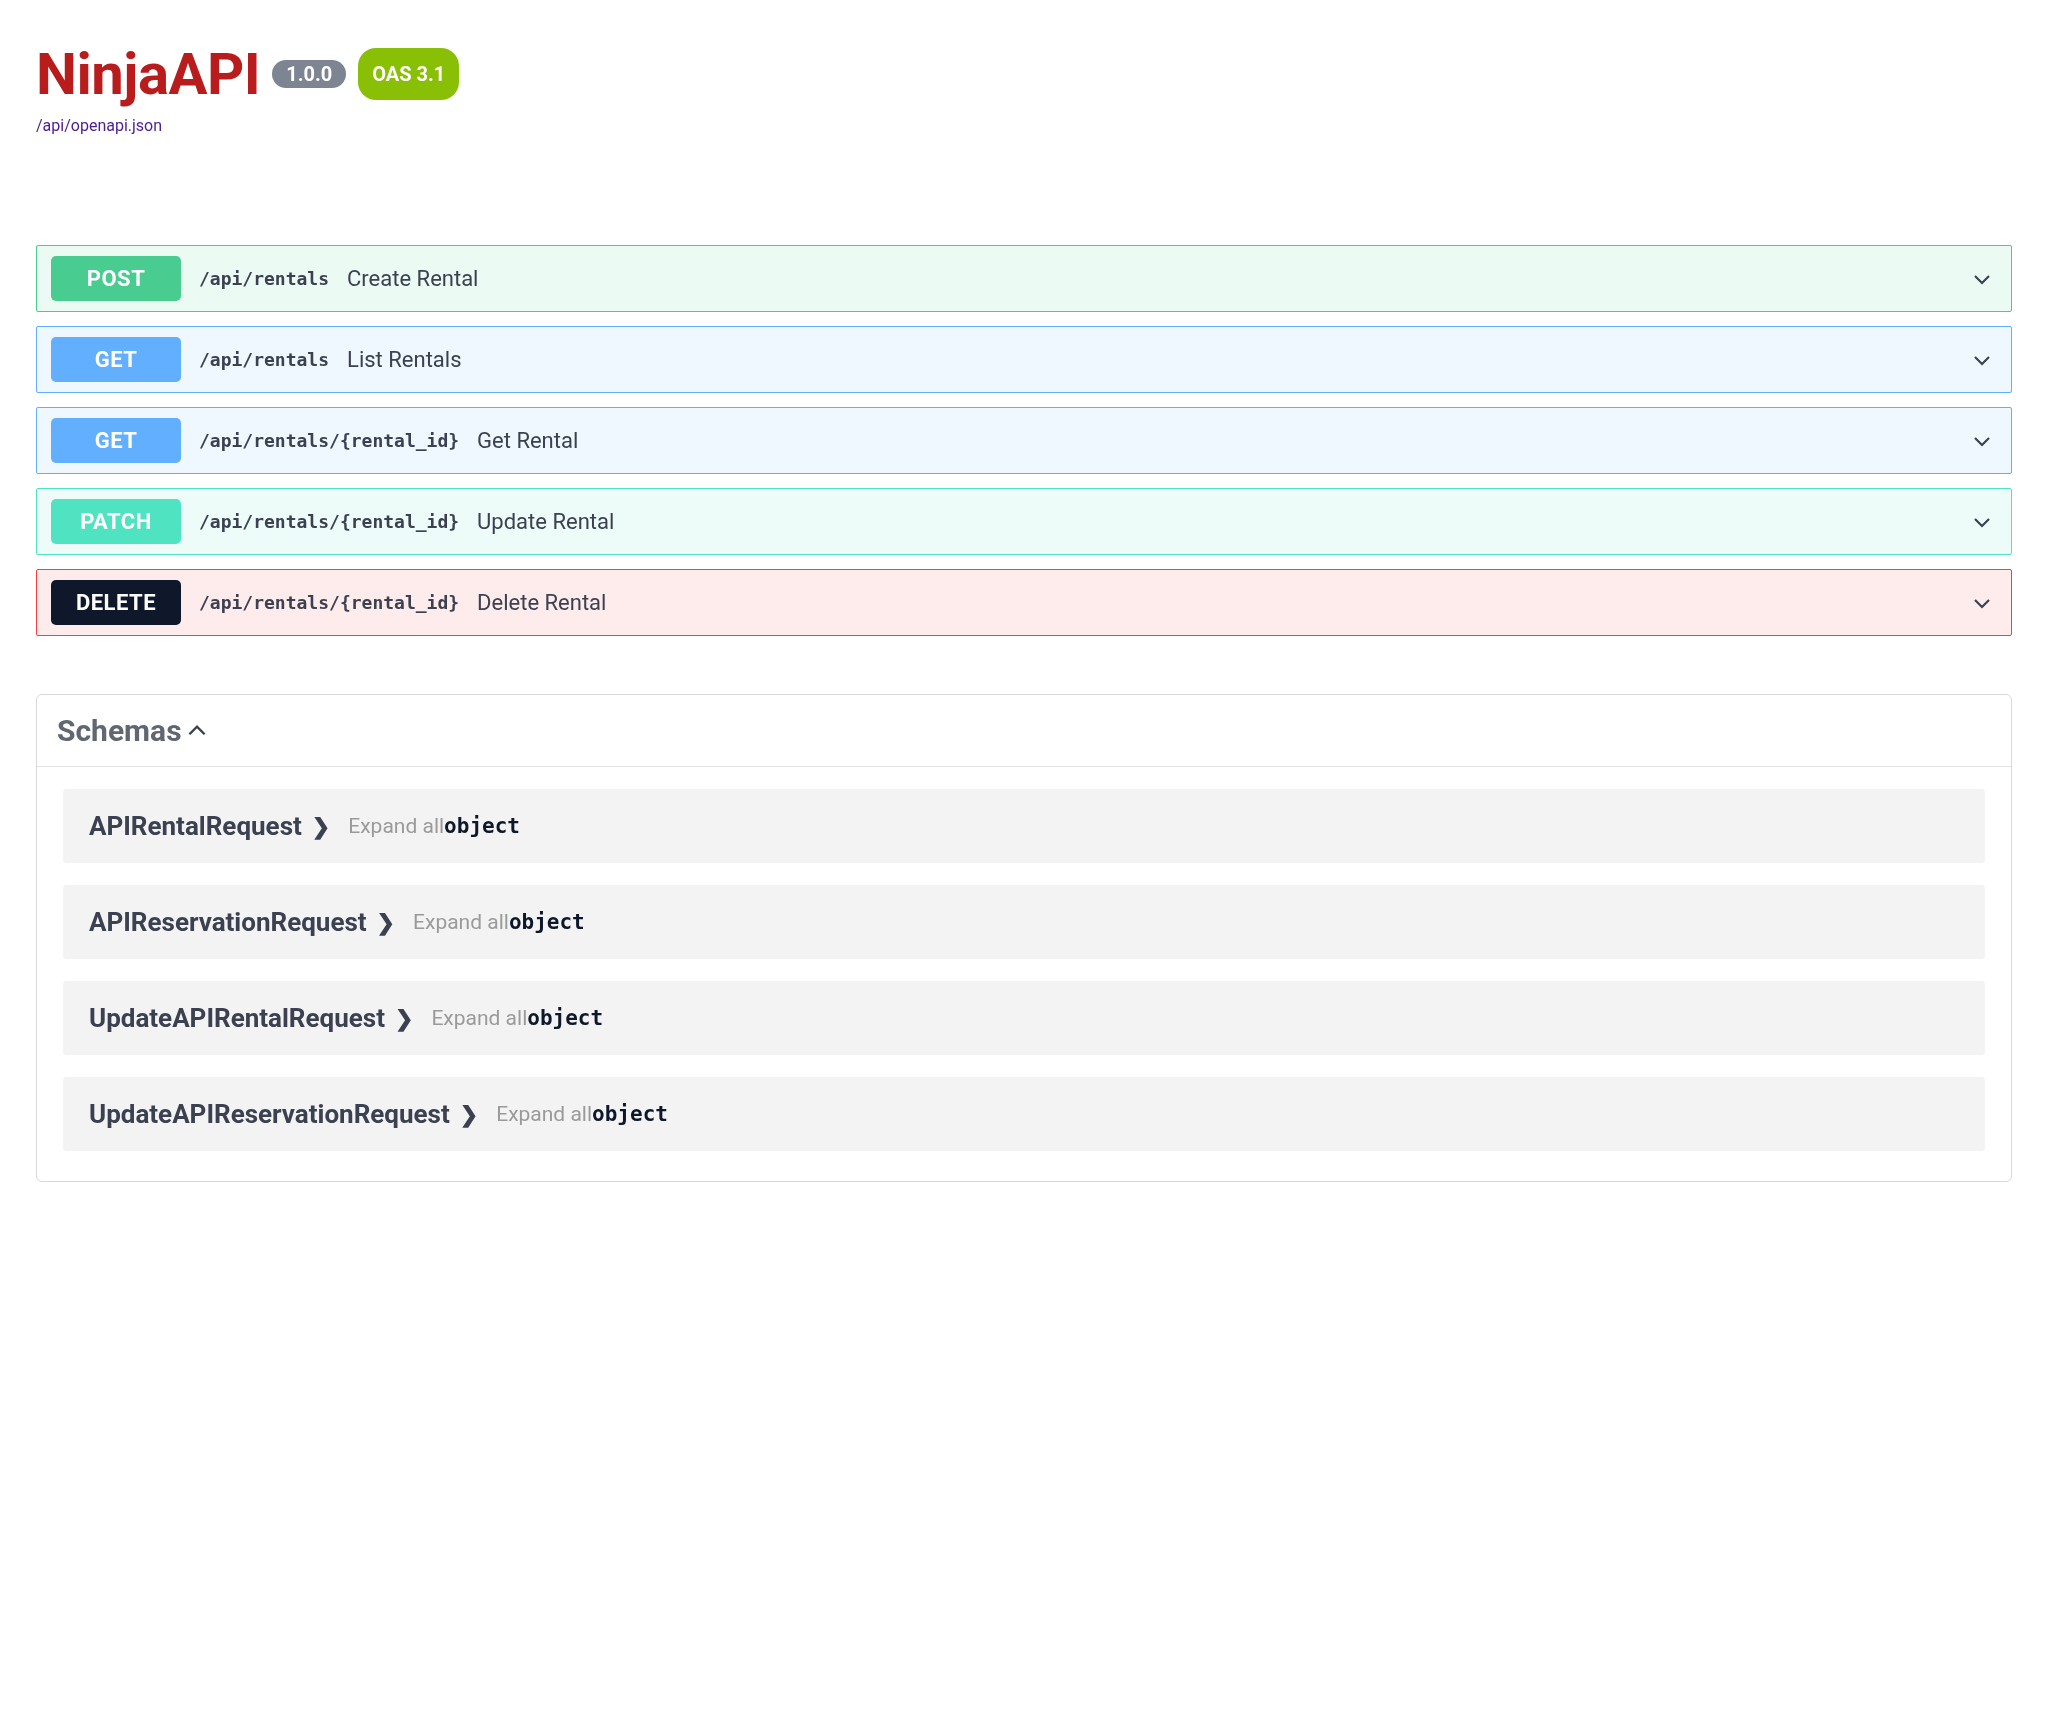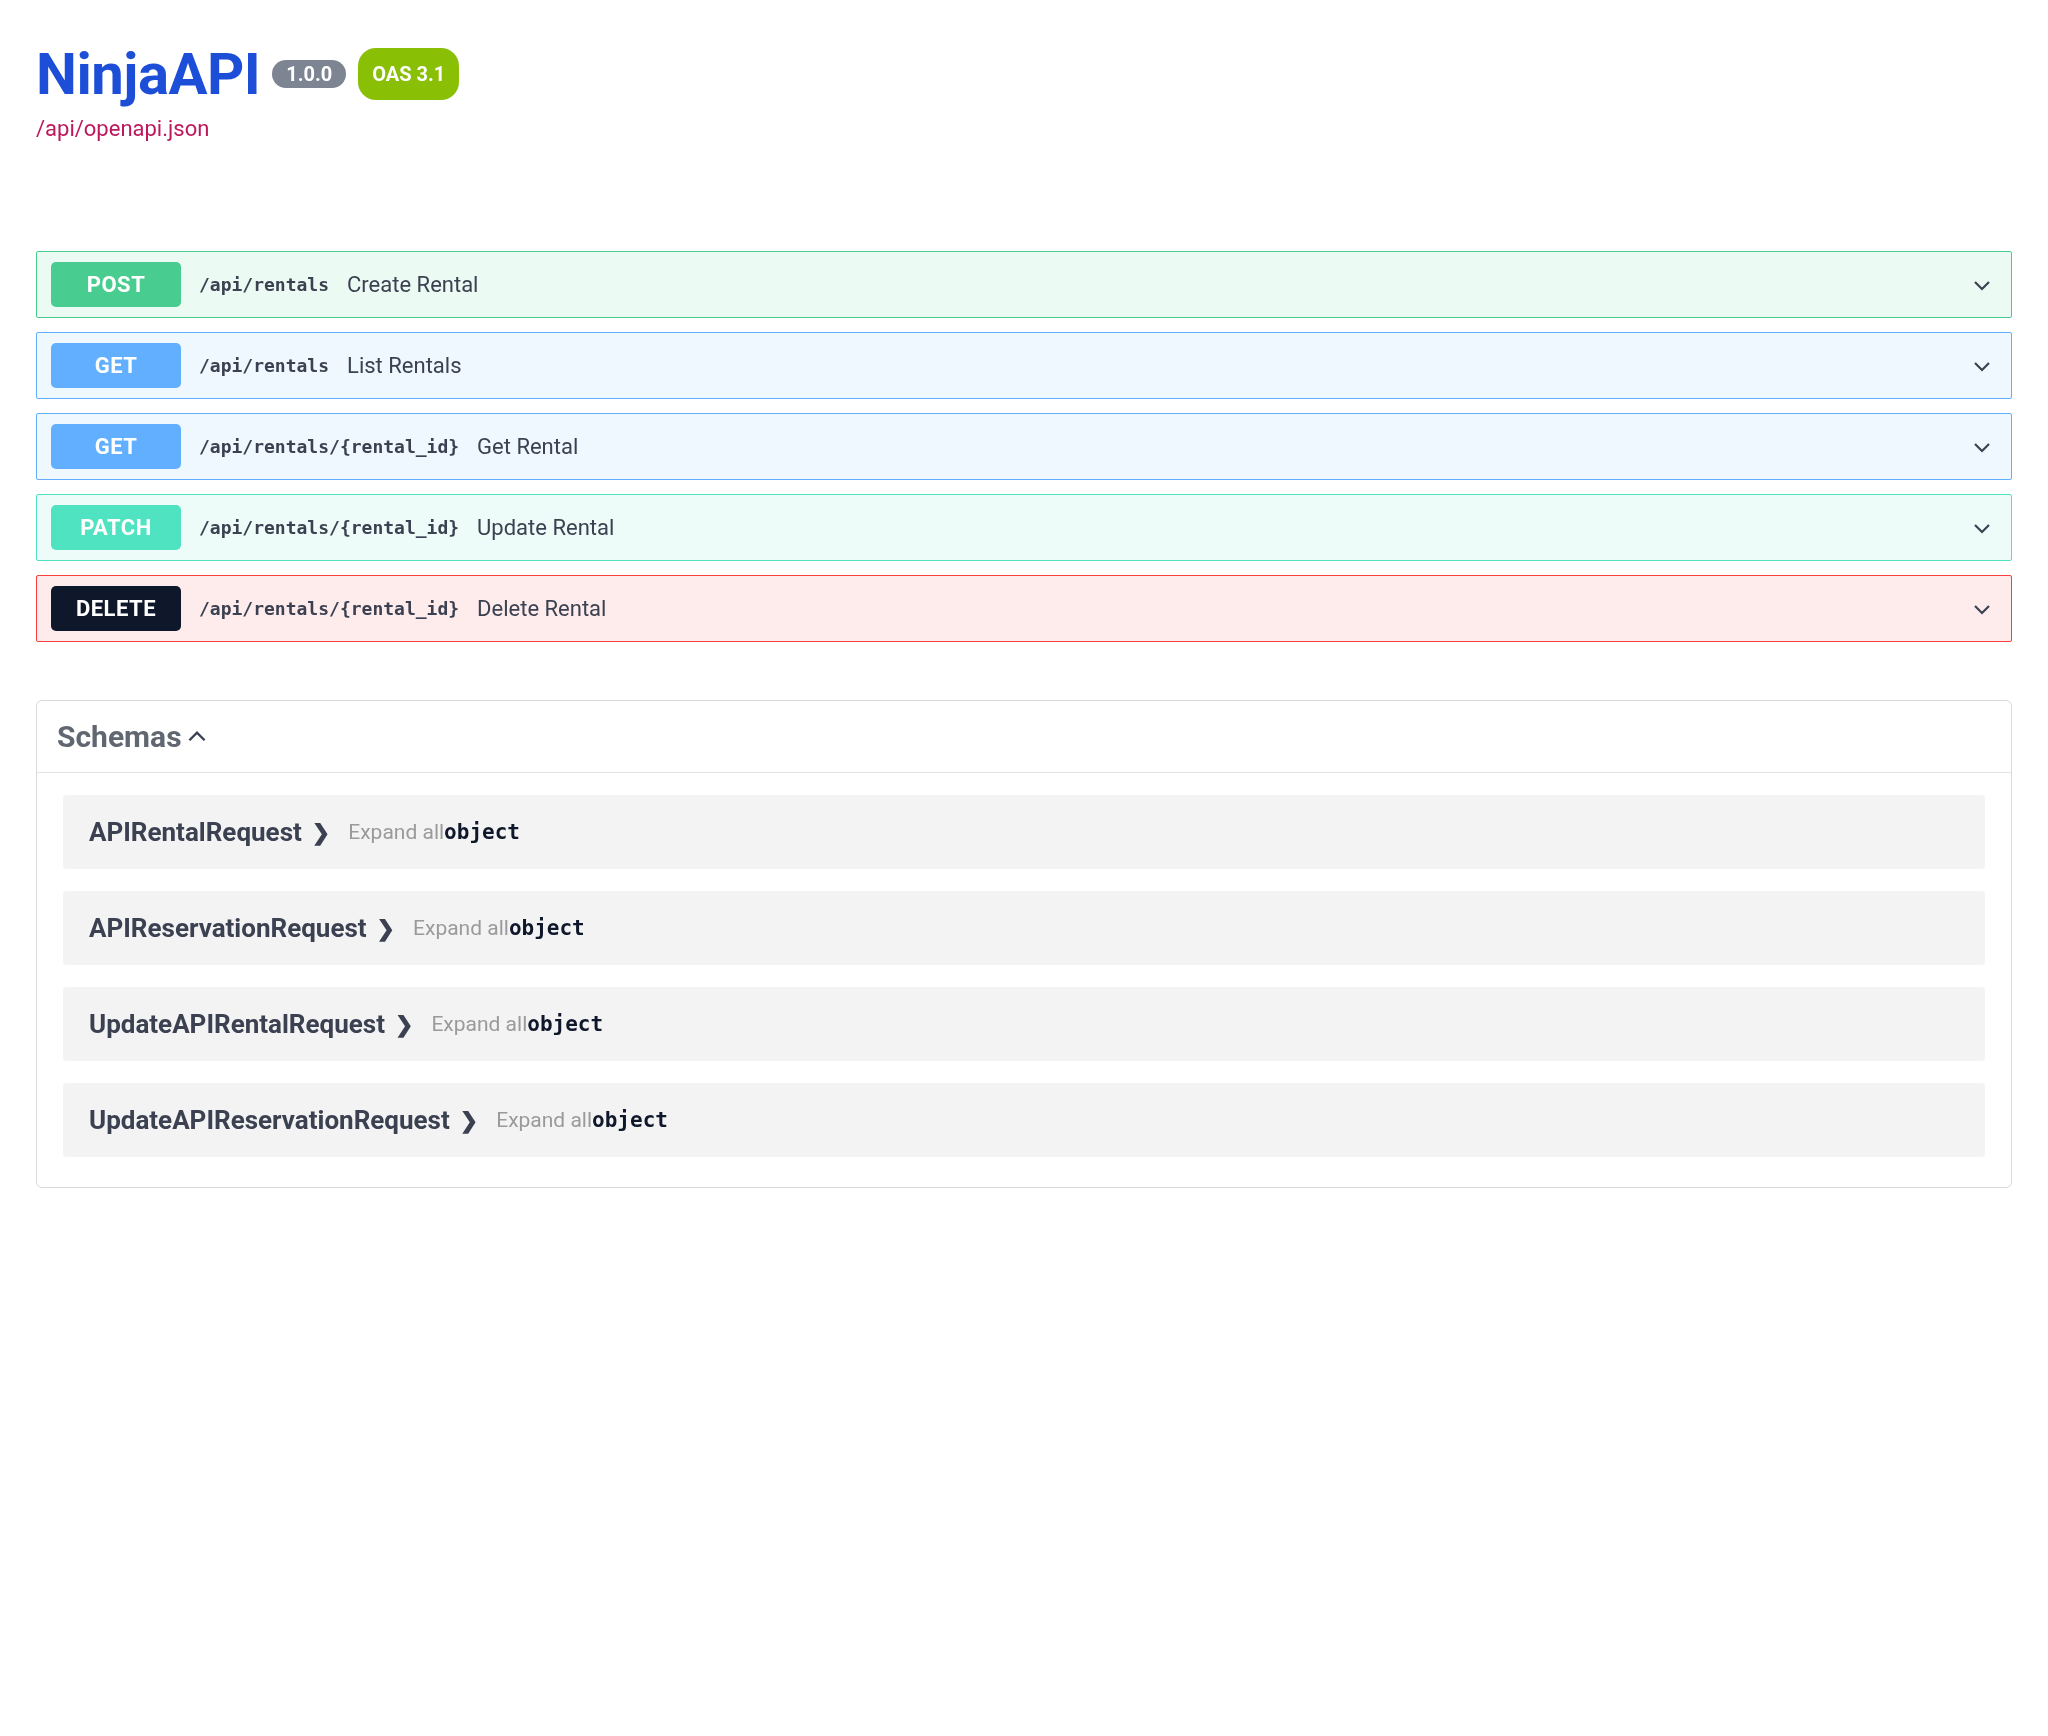--- a/index.html
+++ b/index.html
@@ -5,40 +5,40 @@
   * { box-sizing: border-box; margin: 0; padding: 0; }
   body {
     font-family: -apple-system, BlinkMacSystemFont, "Segoe UI", Roboto, Helvetica, Arial, sans-serif;
     background: #fff;
     color: #3b4151;
     padding: 40px 36px;
     width: 2048px;
   }
   .header { margin-bottom: 10px; }
   .title-row { display: flex; align-items: center; gap: 12px; margin-bottom: 8px; }
-  .api-title { font-size: 58px; font-weight: 700; color: #1d4ed8; letter-spacing: -0.5px; }
+  .api-title { font-size: 58px; font-weight: 700; color: #b91c1c; letter-spacing: -0.5px; }
   .version-badge {
     background: #7d8492;
     color: #fff;
     font-size: 20px;
     font-weight: 700;
     padding: 4px 14px;
     border-radius: 18px;
     line-height: 1;
   }
   .oas-badge {
     background: #89bf04;
     color: #fff;
     font-size: 20px;
     font-weight: 700;
     padding: 16px 14px;
     border-radius: 18px;
     line-height: 1;
   }
-  .spec-link { color: #be185d; font-size: 22px; text-decoration: none; }
+  .spec-link { color: #4c1d95; font-size: 16px; text-decoration: none; }
 
   .section { margin-top: 110px; }
   .section-header {
     display: flex; align-items: center; justify-content: space-between;
     border-bottom: 1px solid rgba(59,65,81,0.2);
     padding-bottom: 10px; margin-bottom: 22px;
   }
   .section-title { font-size: 42px; font-weight: 700; color: #3b4151; }
   .chevron { width: 30px; height: 30px; display: inline-flex; align-items: center; justify-content: center; }
   .chevron svg { stroke: #3b4151; stroke-width: 2.2; fill: none; }

